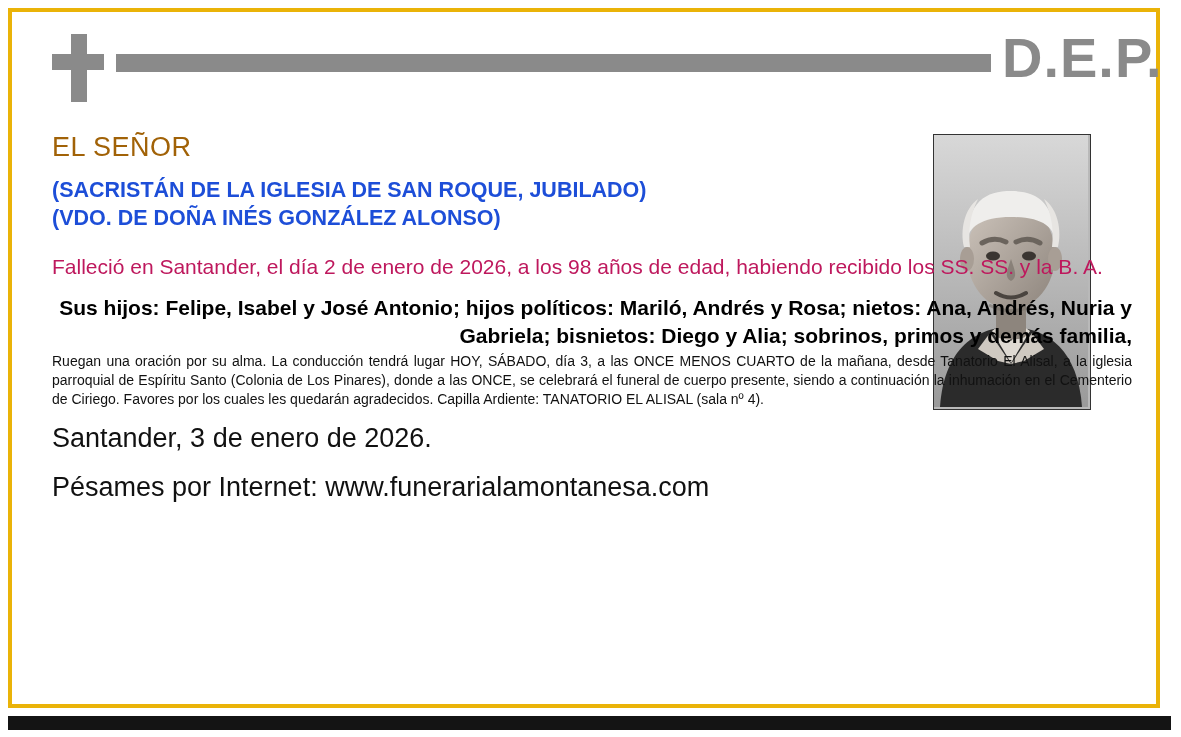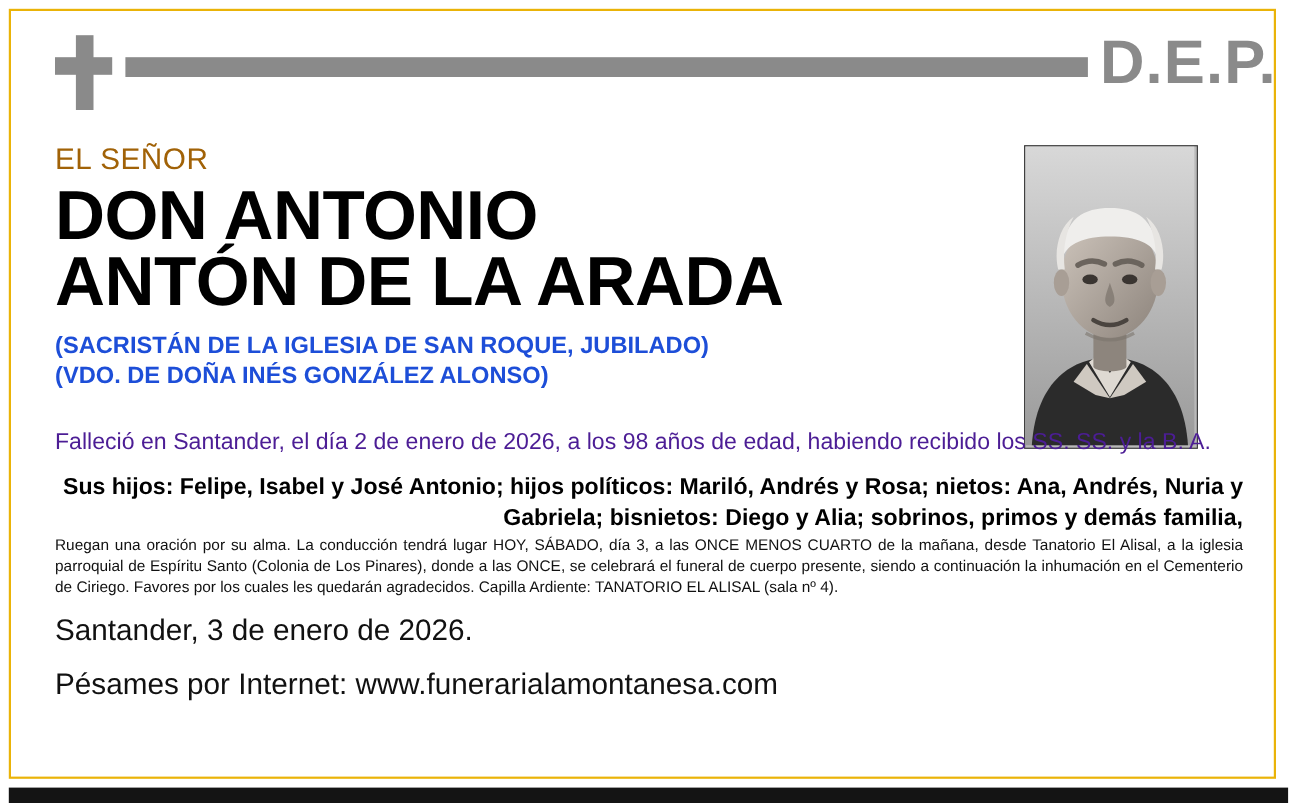--- a/index.html
+++ b/index.html
@@ -20,21 +20,21 @@
     background: #ffffff;
     overflow: hidden;
   }
   
   .frame {
     position: absolute;
     left: 8px;
     top: 8px;
     width: 1152px;
     height: 700px;
-    border: 2px solid #eab308;
+    border: 4px solid #eab308;
     box-sizing: border-box;
     background: #ffffff;
   }
   .bottom-bar {
     position: absolute;
     left: 8px;
     top: 716px;
     width: 1163px;
     height: 14px;
     background: #141414;
@@ -119,23 +119,23 @@
   .sub {
     font-size: 21.5px;
     font-weight: bold;
     color: #1d4ed8;
     line-height: 1.28;
     margin-top: 14px;
     max-width: 700px;
   }
   .body-text {
     font-size: 21px;
-    color: #4c1d95;
+    color: #be185d;
     line-height: 1.33;
-    margin-top: 32px;
+    margin-top: 21px;
     max-width: 1080px;
   }
   .family {
     font-size: 21px;
     font-weight: bold;
     color: #000;
     line-height: 1.33;
     margin-top: 13px;
     max-width: 1080px;
     text-align: right;
@@ -223,24 +223,20 @@
         <path d="M77 124 C73 136 70 142 77 146 C84 142 81 136 77 124 Z" fill="#7e766e" opacity="0.75"></path>
 
         <path d="M62 158 q15 9 30 0" stroke="#4a443f" stroke-width="4" fill="none" stroke-linecap="round"></path>
 
         <path d="M55 170 q22 12 44 0" stroke="#7c746c" stroke-width="3" fill="none" opacity="0.6"></path>
       </svg>
     </div>
 
     <div class="content">
       <div class="eltitulo">EL SEÑOR</div>
-      <div class="name">
-        <span>DON ANTONIO</span>
-        <span class="l2">ANTÓN DE LA ARADA</span>
-      </div>
       <div class="sub">
         <div>(SACRISTÁN DE LA IGLESIA DE SAN ROQUE, JUBILADO)</div>
         <div>(VDO. DE DOÑA INÉS GONZÁLEZ ALONSO)</div>
       </div>
       <div class="body-text">Falleció en Santander, el día 2 de enero de 2026, a los 98 años de edad, habiendo recibido los SS. SS. y la B. A.</div>
       <div class="family">Sus hijos: Felipe, Isabel y José Antonio; hijos políticos: Mariló, Andrés y Rosa; nietos: Ana, Andrés, Nuria y Gabriela; bisnietos: Diego y Alia; sobrinos, primos y demás familia,</div>
       <div class="para">Ruegan una oración por su alma. La conducción tendrá lugar HOY, SÁBADO, día 3, a las ONCE MENOS CUARTO de la mañana, desde Tanatorio El Alisal, a la iglesia parroquial de Espíritu Santo (Colonia de Los Pinares), donde a las ONCE, se celebrará el funeral de cuerpo presente, siendo a continuación la inhumación en el Cementerio de Ciriego. Favores por los cuales les quedarán agradecidos. Capilla Ardiente: TANATORIO EL ALISAL (sala nº 4).</div>
       <div class="line">Santander, 3 de enero de 2026.</div>
       <div class="line">Pésames por Internet: www.funerarialamontanesa.com</div>
     </div>

